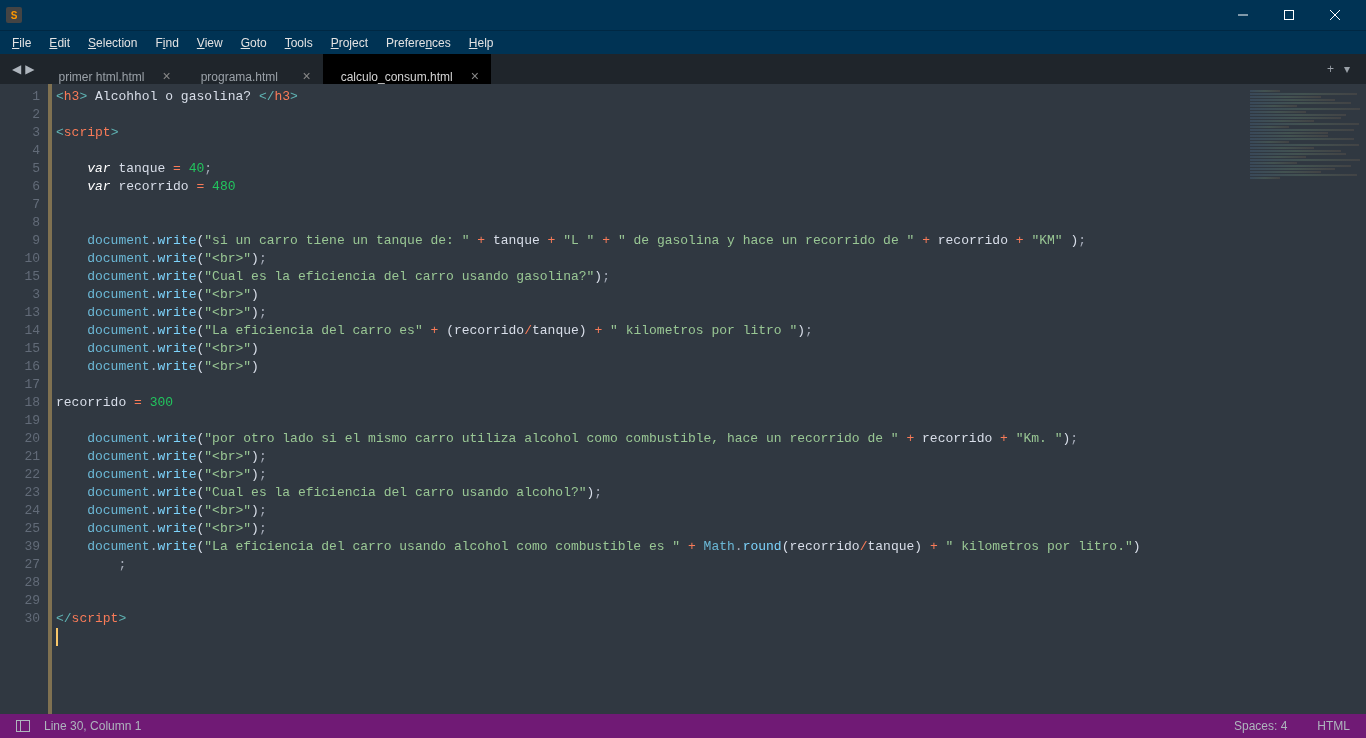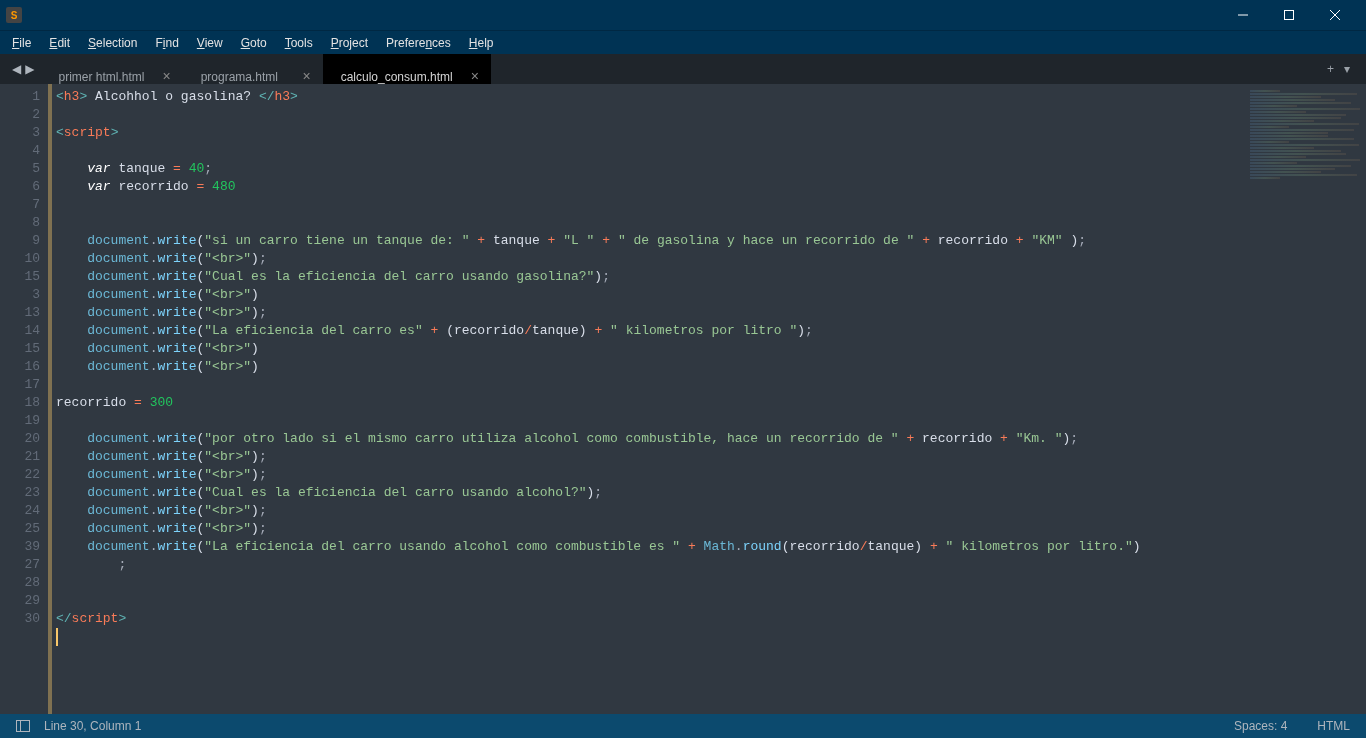--- a/index.html
+++ b/index.html
@@ -144,21 +144,21 @@
   background: #303841;
   position: relative;
   padding: 6px 4px;
 }
 .minimap-line {
   height: 2px; margin-bottom: 1px;
   background: linear-gradient(to right, rgba(100,150,200,0.3), rgba(150,200,150,0.3), rgba(200,150,100,0.2));
   opacity: 0.6;
 }
 .statusbar {
-  background: #0c4a6e;
+  background: #701a75;
   height: 24px;
   display: flex;
   align-items: center;
   justify-content: space-between;
   padding: 0 16px;
   font-family: "Segoe UI", Tahoma, sans-serif;
   font-size: 12px;
   color: #aeb5bd;
 }
 .status-left { display: flex; align-items: center; gap: 14px; }

